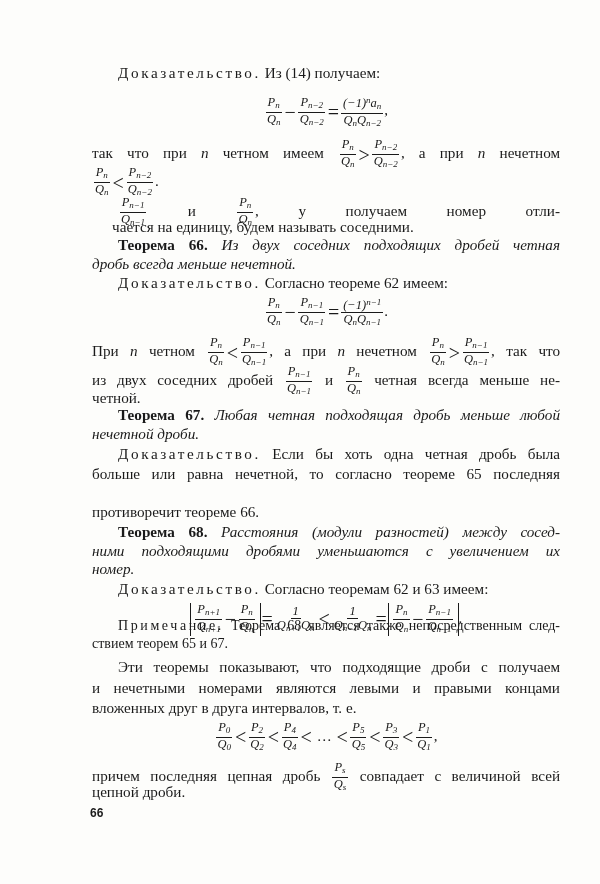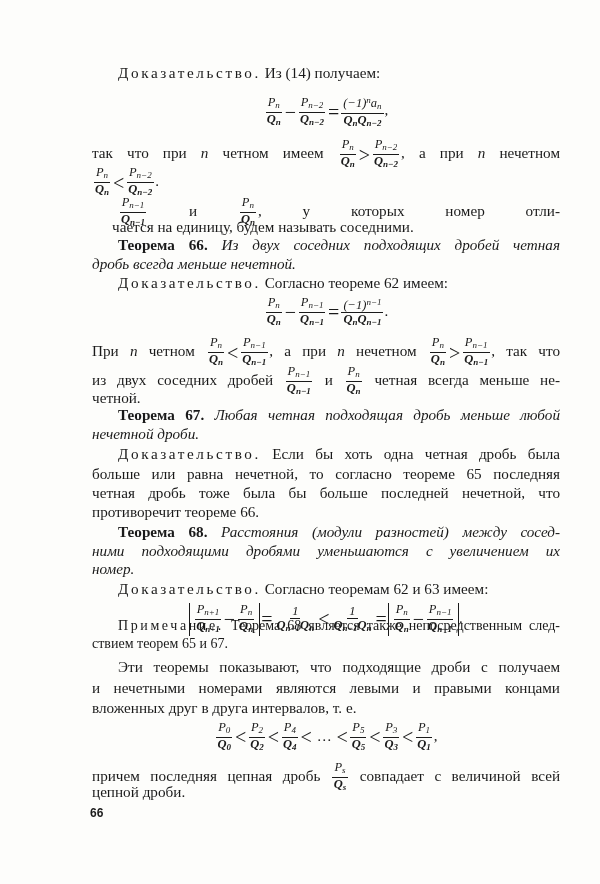--- a/index.html
+++ b/index.html
@@ -8,21 +8,21 @@
   .page { position:absolute; left:0; top:16px; width:600px; height:884px; }
   .ln { position:absolute; left:92px; width:468px; font-size:15.2px; line-height:20px; white-space:nowrap; }
   .justify { text-align:justify; text-align-last:justify; }
   .ind { padding-left:26px; box-sizing:border-box; }
   .sp { letter-spacing:2.6px; }
   .b { font-weight:bold; }
   .i { font-style:italic; }
   .m { font-style:italic; }
   .frac { display:inline-flex; flex-direction:column; align-items:center; vertical-align:middle; font-style:italic; font-size:12.5px; line-height:13px; margin:0 1px; }
   .frac .num { border-bottom:1px solid #1a1a1a; padding:0 2px; }
-  .frac .den { padding:0 2px;font-weight:bold; }
+  .frac .den { padding:0 2px; }
   .frac sub { font-size:9px; vertical-align:-2px; }
   .frac sup { font-size:9px; vertical-align:4px; }
   .eq { position:absolute; left:92px; width:468px; text-align:center; font-size:15px; }
   .op { font-size:20px; margin:0 1px; vertical-align:middle; }
   .abs { display:inline-block; border-left:1.2px solid #1a1a1a; border-right:1.2px solid #1a1a1a; padding:0 3px; vertical-align:middle; }
   .small { font-size:14px; }
   .pageno { position:absolute; left:90px; top:790px; font-size:12px; font-weight:bold; font-family:"Liberation Sans", sans-serif; }
 </style>
 </head>
 <body>
@@ -71,21 +71,21 @@
       </span><span>.</span>
   </div>
 
   <div class="ln ind justify" style="top:180px;">
     <span><span class="frac">
           <span class="num">P<sub>n−1</sub></span>
           <span class="den">Q<sub>n−1</sub></span>
         </span> <span>и</span> <span class="frac">
           <span class="num">P<sub>n</sub></span>
           <span class="den">Q<sub>n</sub></span>
-        </span><span>, у которых номер отли-</span></span>
+        </span><span>, у получаем номер отли-</span></span>
   </div>
   <div class="ln" style="top:201px;margin-left:20px;">чается на единицу, будем называть соседними.</div>
 
   <div class="ln ind justify" style="top:219px;">
     <span class="b">Теорема 66.</span>
     <span class="i">Из двух соседних подходящих дробей четная</span>
   </div>
   <div class="ln i" style="top:238px;">дробь всегда меньше нечетной.</div>
 
   <div class="ln ind" style="top:257px;">
@@ -142,21 +142,20 @@
     <span class="b">Теорема 67.</span>
     <span class="i">Любая четная подходящая дробь меньше любой</span>
   </div>
   <div class="ln i" style="top:408px;">нечетной дроби.</div>
 
   <div class="ln ind justify" style="top:428px;">
     <span class="sp">Доказательство.</span>
     <span>Если бы хоть одна четная дробь была</span>
   </div>
   <div class="ln justify" style="top:448px;">больше или равна нечетной, то согласно теореме 65 последняя</div>
-  <div class="ln justify" style="top:467px;">четная дробь тоже была бы больше последней нечетной, что</div>
   <div class="ln" style="top:486px;">противоречит теореме 66.</div>
 
   <div class="ln ind justify" style="top:481px; top:482px;"></div>
   <div class="ln ind justify" style="top:506px;">
     <span class="b">Теорема 68.</span>
     <span class="i">Расстояния (модули разностей) между сосед-</span>
   </div>
   <div class="ln i justify" style="top:525px;">ними подходящими дробями уменьшаются с увеличением их</div>
   <div class="ln i" style="top:543px;">номер.</div>
 

